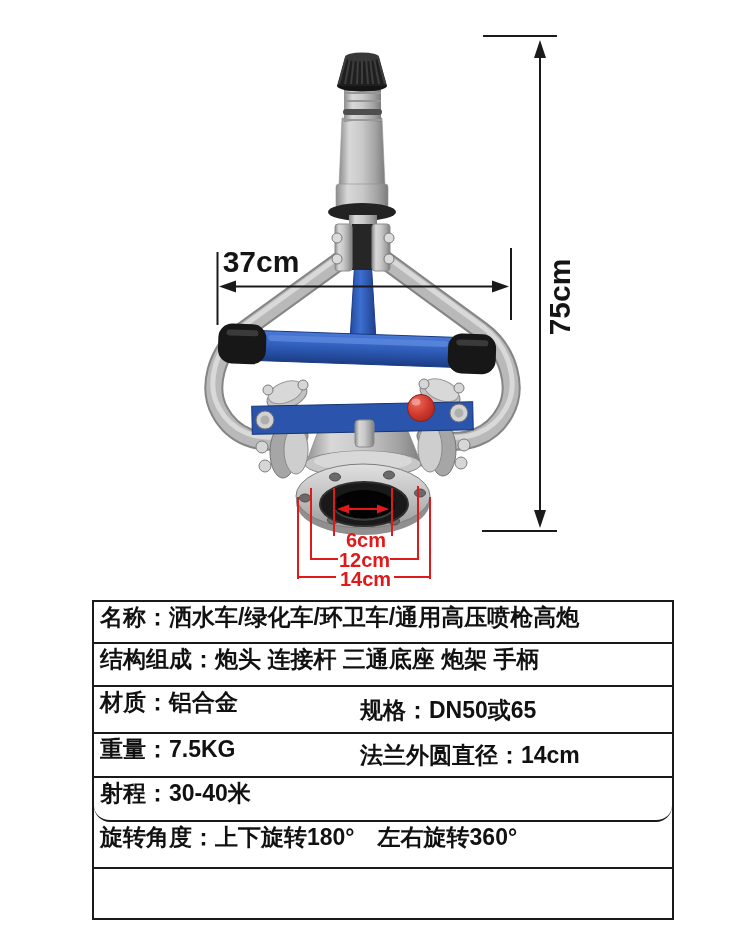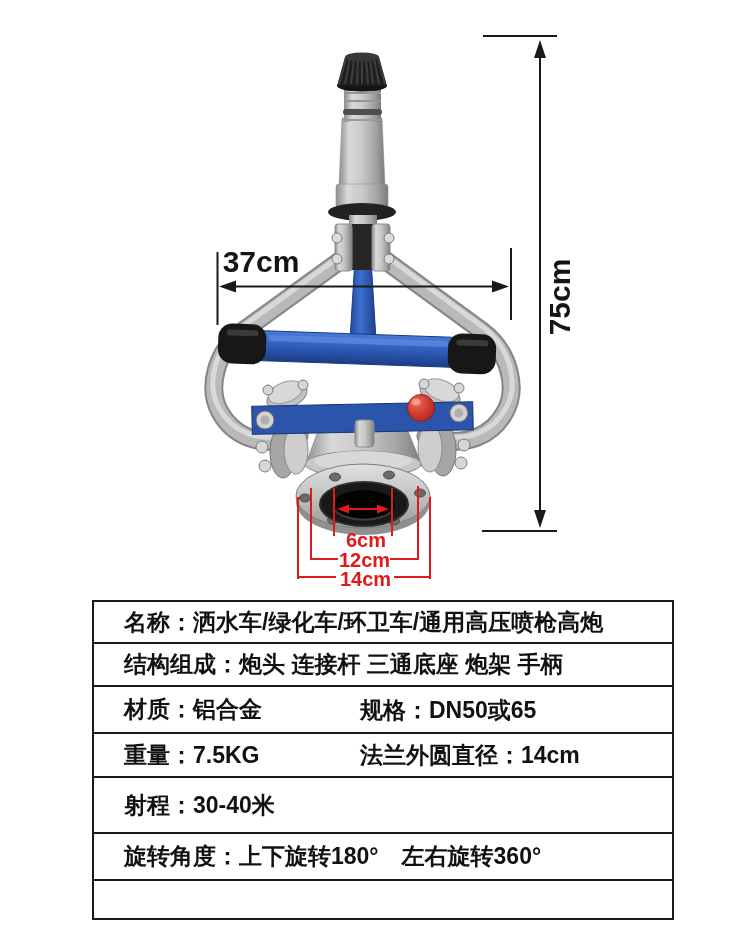--- a/index.html
+++ b/index.html
@@ -6,30 +6,30 @@
   .canvas{
     position:relative;width:750px;height:950px;background:#ffffff;overflow:hidden;
     font-family:"Liberation Sans","DejaVu Sans",sans-serif;
   }
   .photo-svg{position:absolute;left:0;top:0;}
   .spec-table{
     position:absolute;left:92px;top:600px;width:582px;height:320px;
     border:2px solid #1a1a1a;box-sizing:border-box;background:#fff;
   }
   .spec-row{
-    position:relative;display:flex;align-items:center;
-    padding-left:30px;box-sizing:border-box;
+    position:relative;display:flex;
+    padding-left:6px;box-sizing:border-box;
     border-bottom:2px solid #1a1a1a;
     font-size:23px;font-weight:700;color:#111;white-space:nowrap;
   }
   .spec-row:nth-child(1){height:42px;}
   .spec-row:nth-child(2){height:43px;}
   .spec-row:nth-child(3){height:47px;}
   .spec-row:nth-child(4){height:44px;}
-  .spec-row:nth-child(5){height:56px;}
+  .spec-row:nth-child(5){height:44px;border-radius:16px;}
   .spec-row:nth-child(6){height:47px;}
   .spec-row:nth-child(7){height:50px;border-bottom:none;}
   .c2{position:absolute;left:266px;top:50%;transform:translateY(-50%);}
   .dim-label-black{font-size:30px;font-weight:600;fill:#141414;}
   .dim-label-red{font-size:20px;font-weight:700;fill:#e01a1a;}
 </style>
 </head>
 <body>
 
 <div class="canvas">

